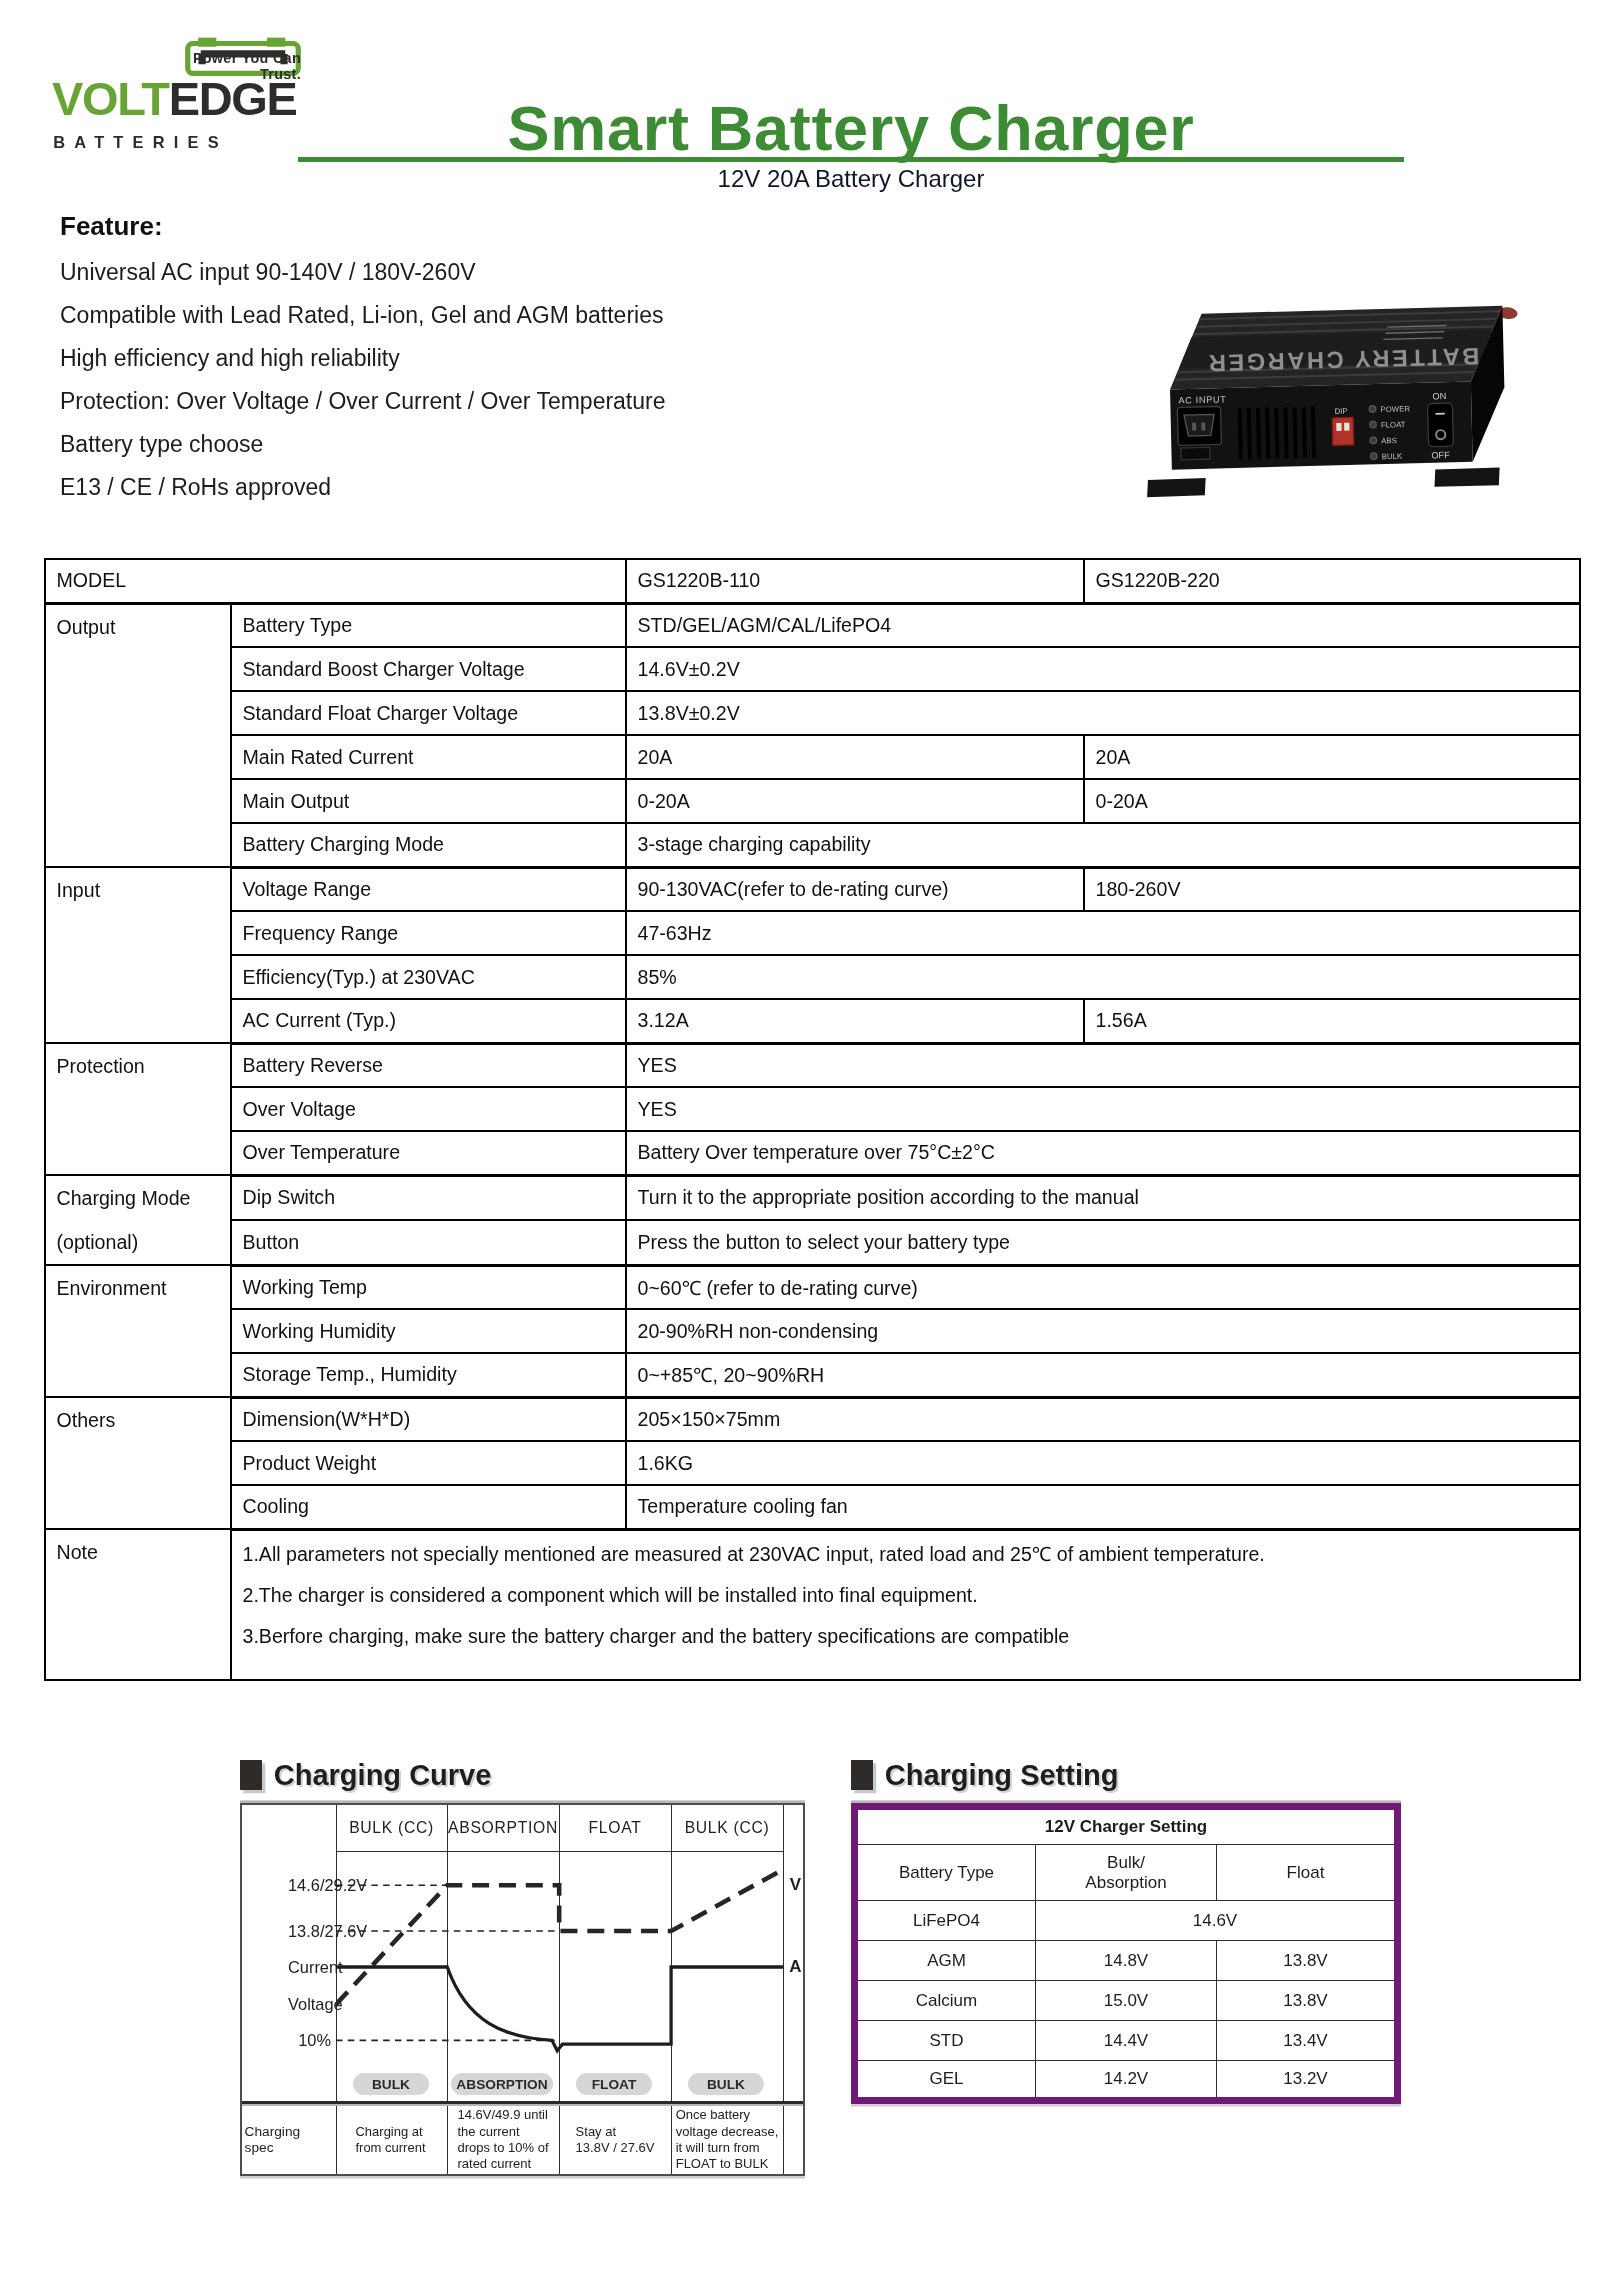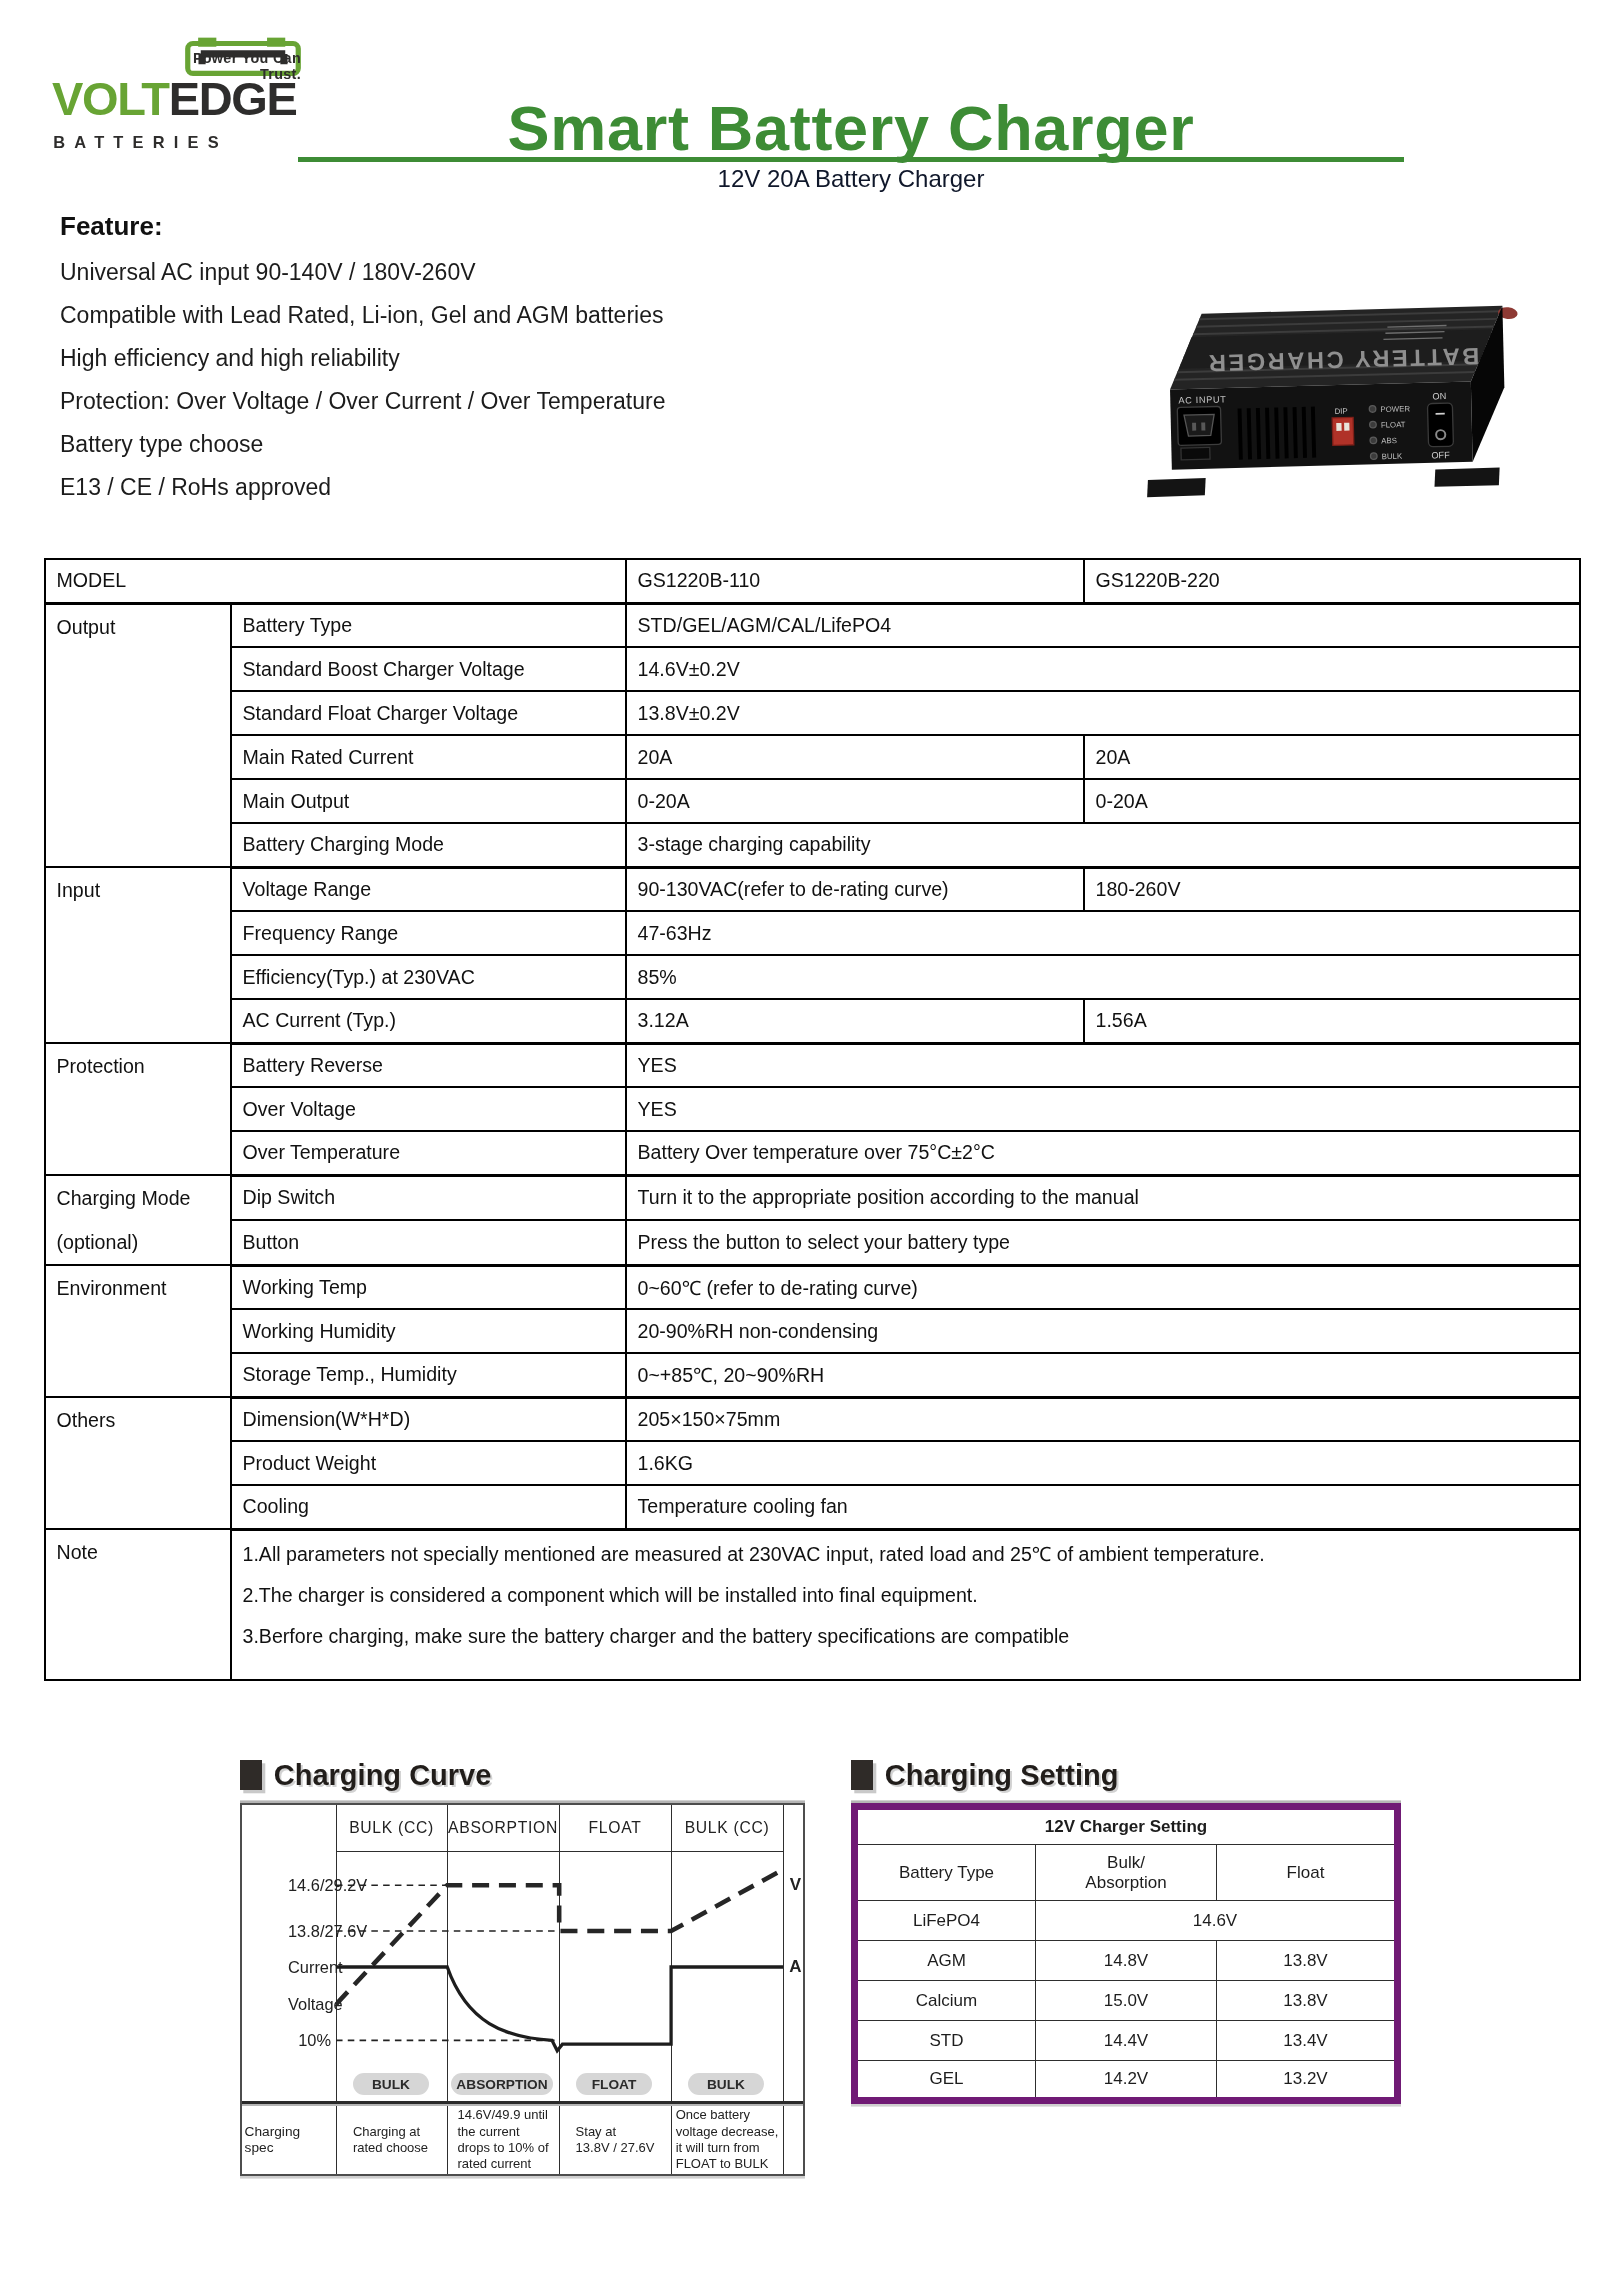--- a/index.html
+++ b/index.html
@@ -336,21 +336,21 @@
       <path d="M0,177 H170 C200,262 258,285 330,289 L338,305 L346,295 H512 V177 H683" fill="none" stroke="#1d1d1d" stroke-width="5"></path>
     </svg>
 
     <div class="pill" style="left:111px; width:76px;">BULK</div>
     <div class="pill" style="left:209px; width:102px;">ABSORPTION</div>
     <div class="pill" style="left:334px; width:76px;">FLOAT</div>
     <div class="pill" style="left:446px; width:76px;">BULK</div>
 
     <div class="spec-cell" style="left:2.6px; width:88px; font-size:13.7px;">Charging spec</div>
     <div class="spec-cell" style="left:97px; width:103px;">Charging at
-rated choose</div>
+from current</div>
     <div class="spec-cell" style="left:209px; width:104px;">14.6V/49.9 until
 the current
 drops to 10% of
 rated current</div>
     <div class="spec-cell" style="left:321px; width:104px;">Stay at
 13.8V / 27.6V</div>
     <div class="spec-cell" style="left:433px; width:104px;">Once battery
 voltage decrease,
 it will turn from
 FLOAT to BULK</div>

